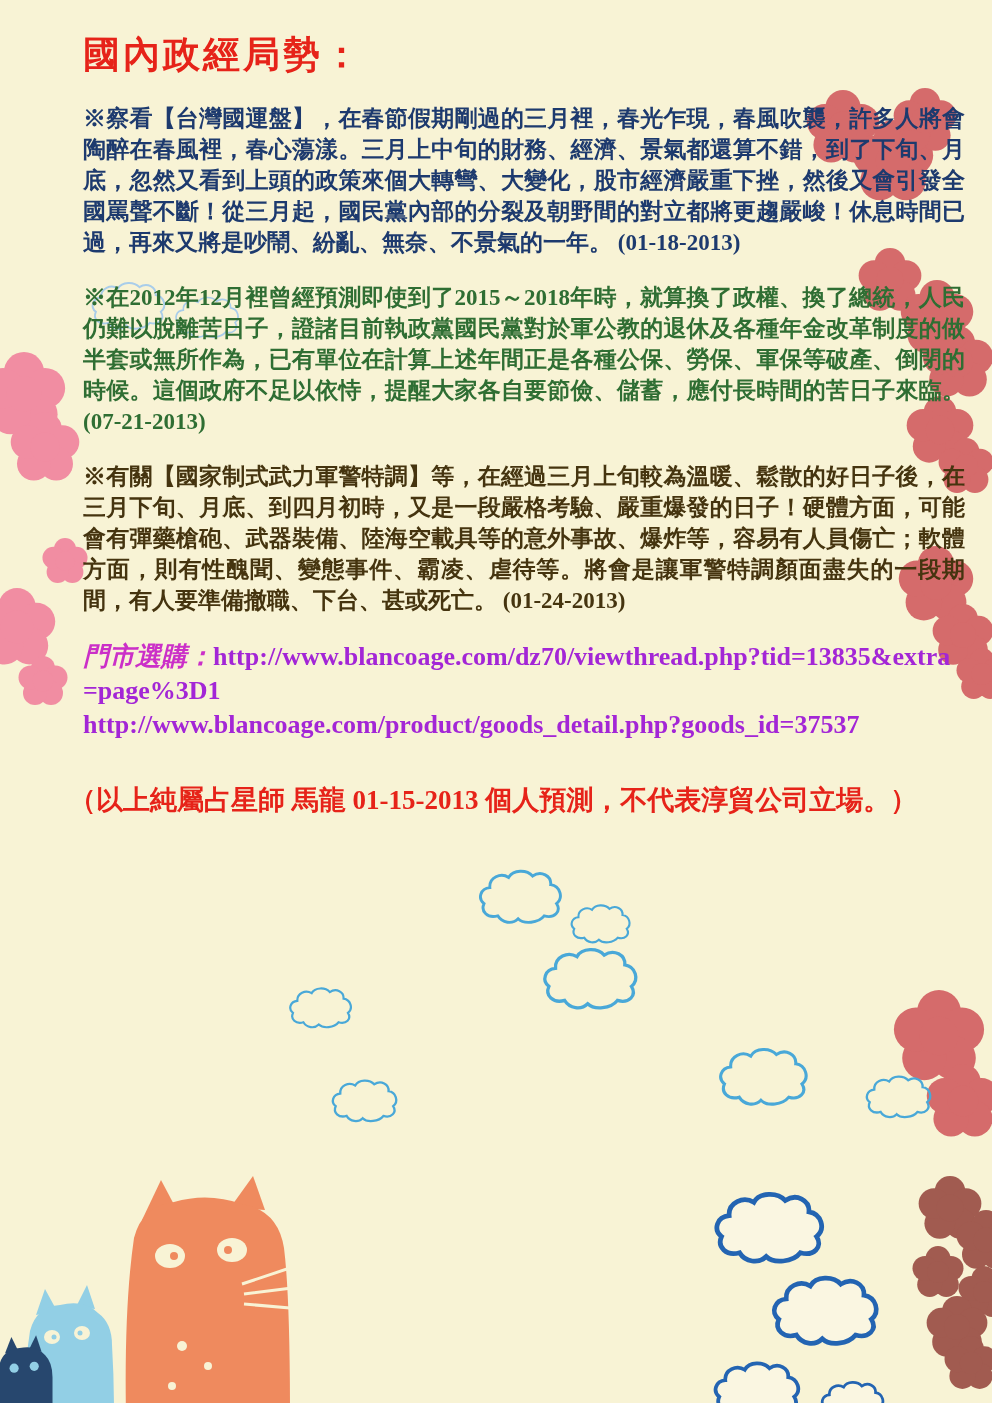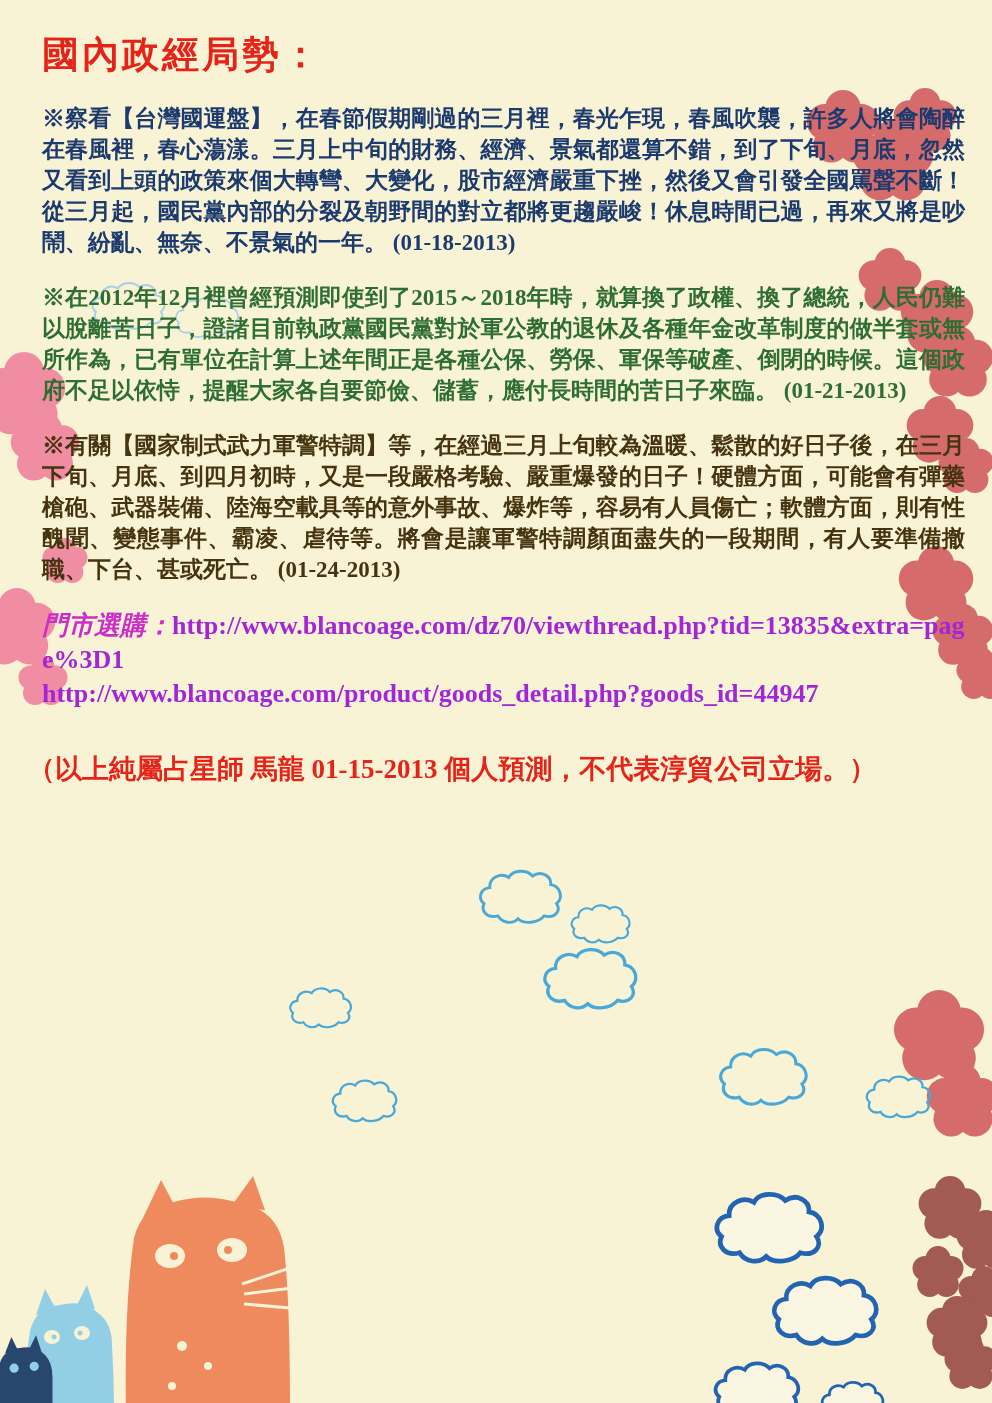--- a/index.html
+++ b/index.html
@@ -6,21 +6,21 @@
   body{
     position:relative;
     width:992px;height:1403px;
     background:#f8f3d5;
     overflow:hidden;
     font-family:"Liberation Serif", serif;
   }
   .decor{position:absolute;z-index:0;}
   .content{
     position:relative;z-index:1;
-    padding:34px 27px 0 42px;
+    padding:34px 27px 0 83px;
   }
   .title{
     font-size:37px;line-height:1.15;font-weight:bold;
     letter-spacing:3px;margin:0 0 26px 0;
   }
   .para{
     font-size:23px;line-height:31px;font-weight:bold;
     text-align:justify;margin:0 0 24px 0;
     letter-spacing:0px;
   }
@@ -202,28 +202,28 @@
     <circle cx="44" cy="36" r="5" fill="#92cfe5"></circle>
   </svg>
 </div>
 
 <div class="content">
 
   <h1 class="title" style="color: rgb(230, 35, 25);">國內政經局勢：</h1>
 
   <div class="para" style="color: rgb(29, 58, 110);">※察看【台灣國運盤】，在春節假期剛過的三月裡，春光乍現，春風吹襲，許多人將會陶醉在春風裡，春心蕩漾。三月上中旬的財務、經濟、景氣都還算不錯，到了下旬、月底，忽然又看到上頭的政策來個大轉彎、大變化，股市經濟嚴重下挫，然後又會引發全國罵聲不斷！從三月起，國民黨內部的分裂及朝野間的對立都將更趨嚴峻！休息時間已過，再來又將是吵鬧、紛亂、無奈、不景氣的一年。 (01-18-2013)</div>
 
-  <div class="para" style="color: rgb(47, 110, 51);">※在2012年12月裡曾經預測即使到了2015～2018年時，就算換了政權、換了總統，人民仍難以脫離苦日子，證諸目前執政黨國民黨對於軍公教的退休及各種年金改革制度的做半套或無所作為，已有單位在計算上述年間正是各種公保、勞保、軍保等破產、倒閉的時候。這個政府不足以依恃，提醒大家各自要節儉、儲蓄，應付長時間的苦日子來臨。 (01-21-2013)</div>
+  <div class="para" style="color: rgb(47, 110, 51);">※在2012年12月裡曾經預測即使到了2015～2018年時，就算換了政權、換了總統，人民仍難以脫離苦日子，證諸目前執政黨國民黨對於軍公教的退休及各種年金改革制度的做半套或無所作為，已有單位在計算上述年間正是各種公保、勞保、軍保等破產、倒閉的時候。這個政府不足以依恃，提醒大家各自要節儉、儲蓄，應付長時間的苦日子來臨。 (07-21-2013)</div>
 
   <div class="para" style="color: rgb(69, 52, 15);">※有關【國家制式武力軍警特調】等，在經過三月上旬較為溫暖、鬆散的好日子後，在三月下旬、月底、到四月初時，又是一段嚴格考驗、嚴重爆發的日子！硬體方面，可能會有彈藥槍砲、武器裝備、陸海空載具等的意外事故、爆炸等，容易有人員傷亡；軟體方面，則有性醜聞、變態事件、霸凌、虐待等。將會是讓軍警特調顏面盡失的一段期間，有人要準備撤職、下台、甚或死亡。 (01-24-2013)</div>
 
 
 
   <div class="promo">
     <div>
       <span style="color: rgb(203, 47, 200); font-style: italic;">門市選購：</span><a style="color: rgb(163, 38, 214);">http://www.blancoage.com/dz70/viewthread.php?tid=13835&amp;extra=page%3D1</a>
     </div>
-    <div><a style="color: rgb(163, 38, 214);">http://www.blancoage.com/product/goods_detail.php?goods_id=44947</a></div>
+    <div><a style="color: rgb(163, 38, 214);">http://www.blancoage.com/product/goods_detail.php?goods_id=37537</a></div>
   </div>
 
   <div class="disclaimer" style="color: rgb(230, 35, 25);">（以上純屬占星師 馬龍 01-15-2013 個人預測，不代表淳貿公司立場。）</div>
 
 </div>
 
 </body></html>

